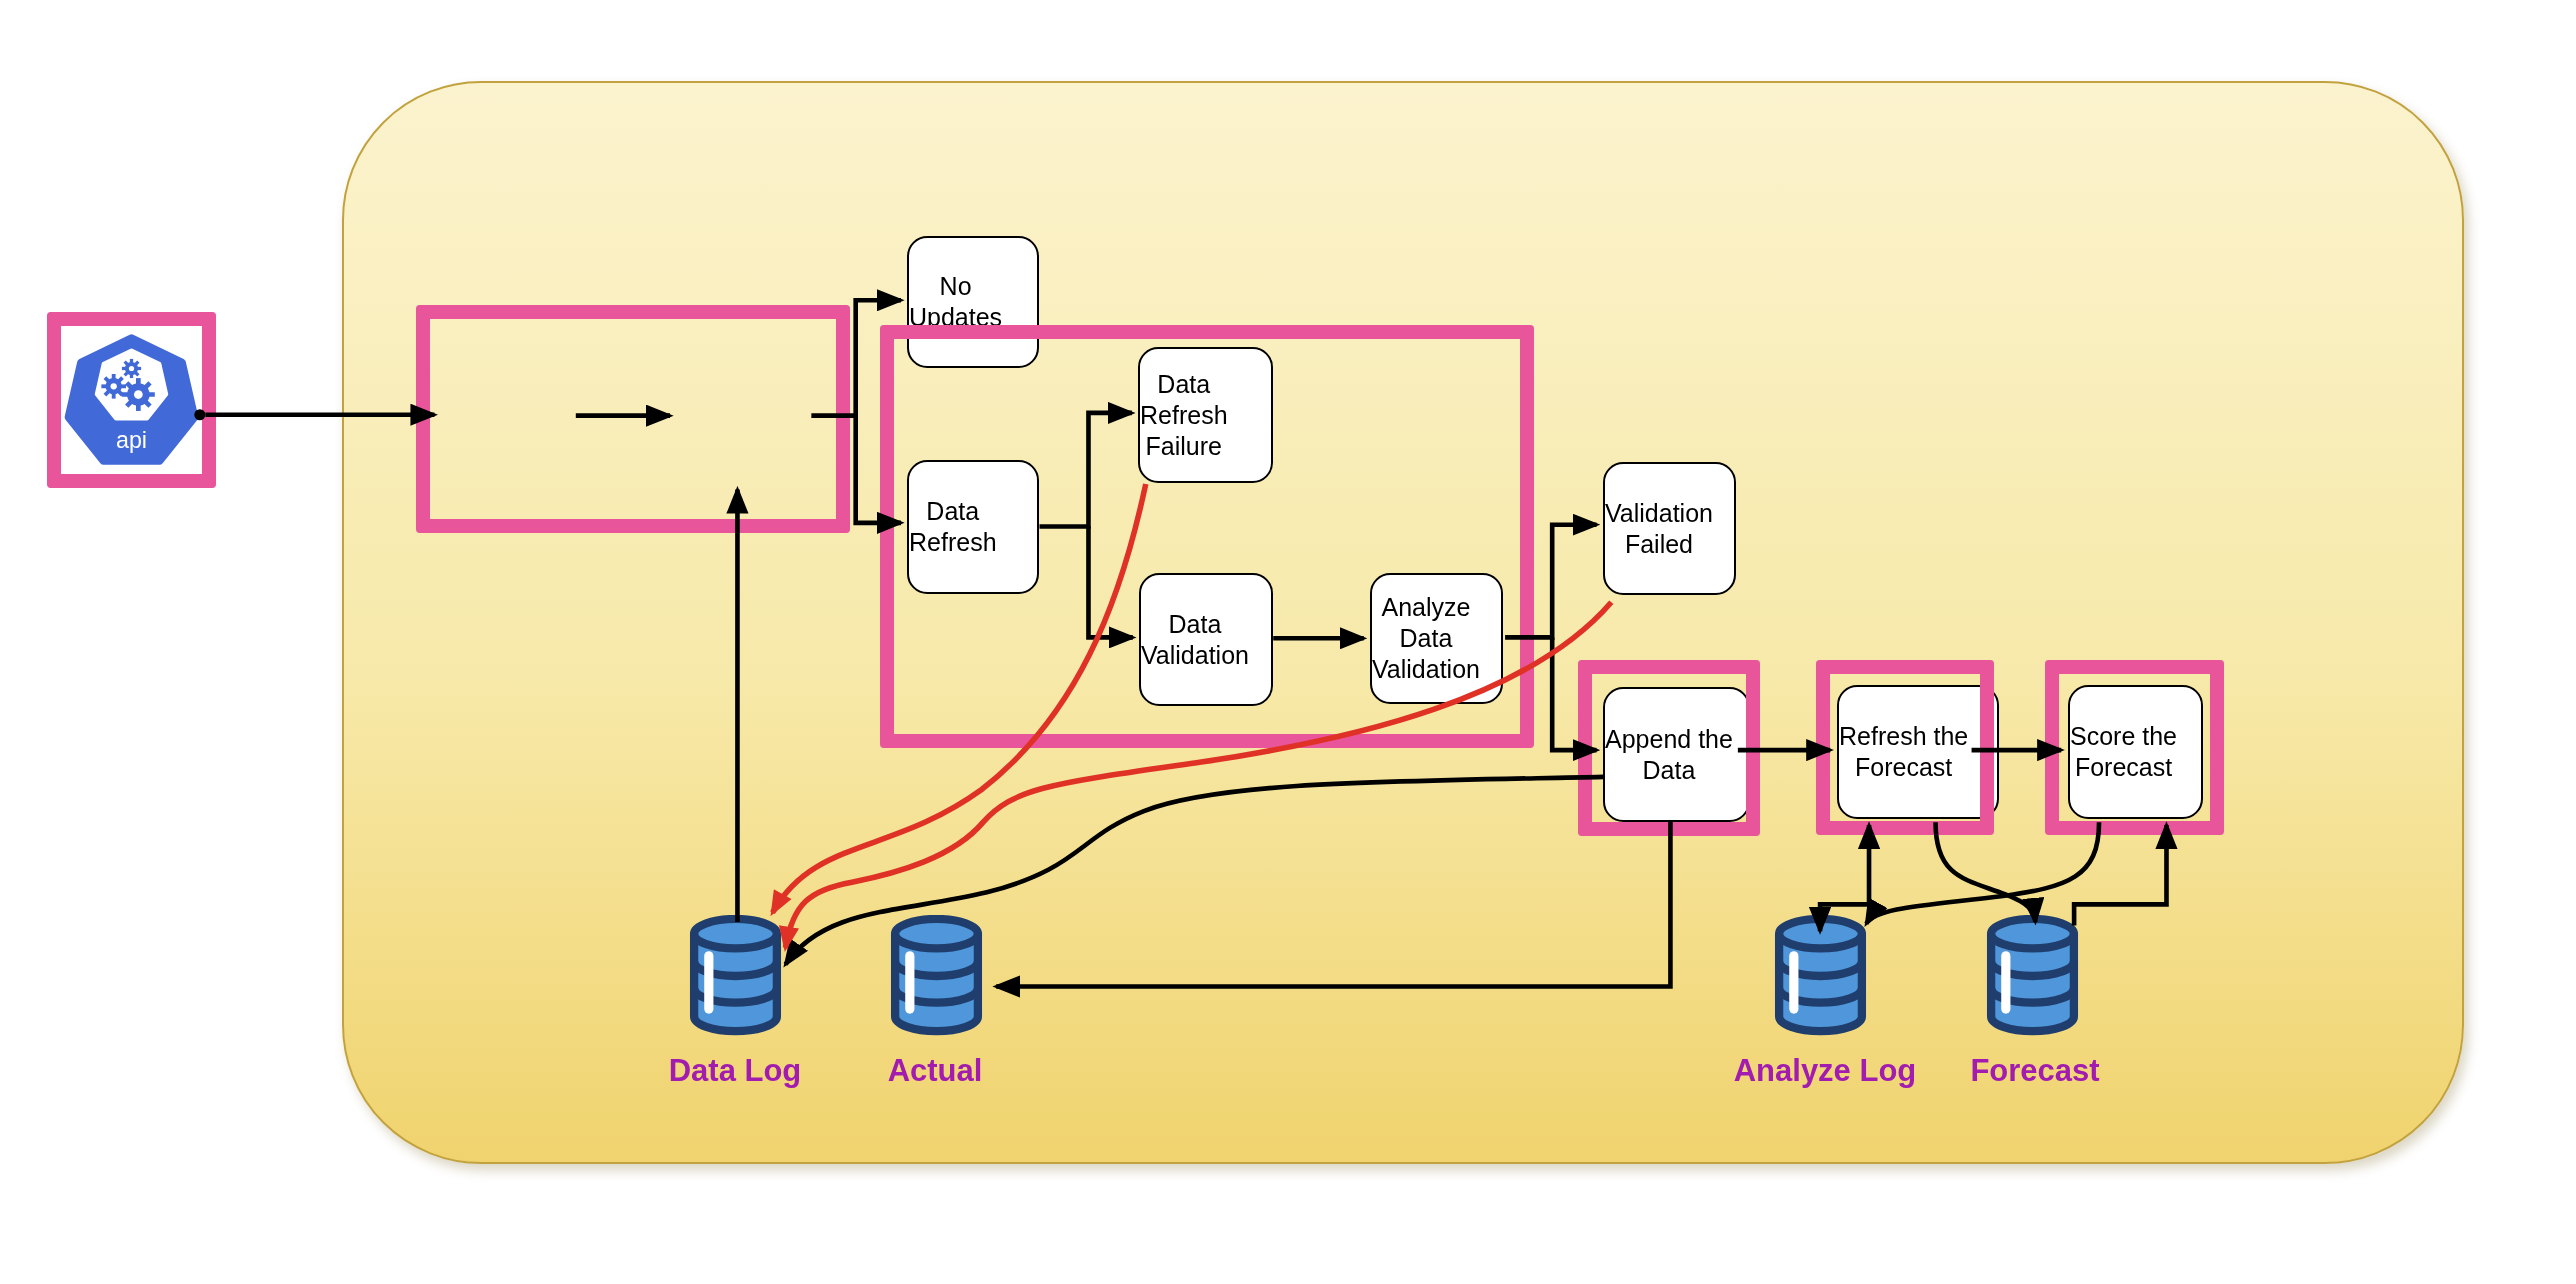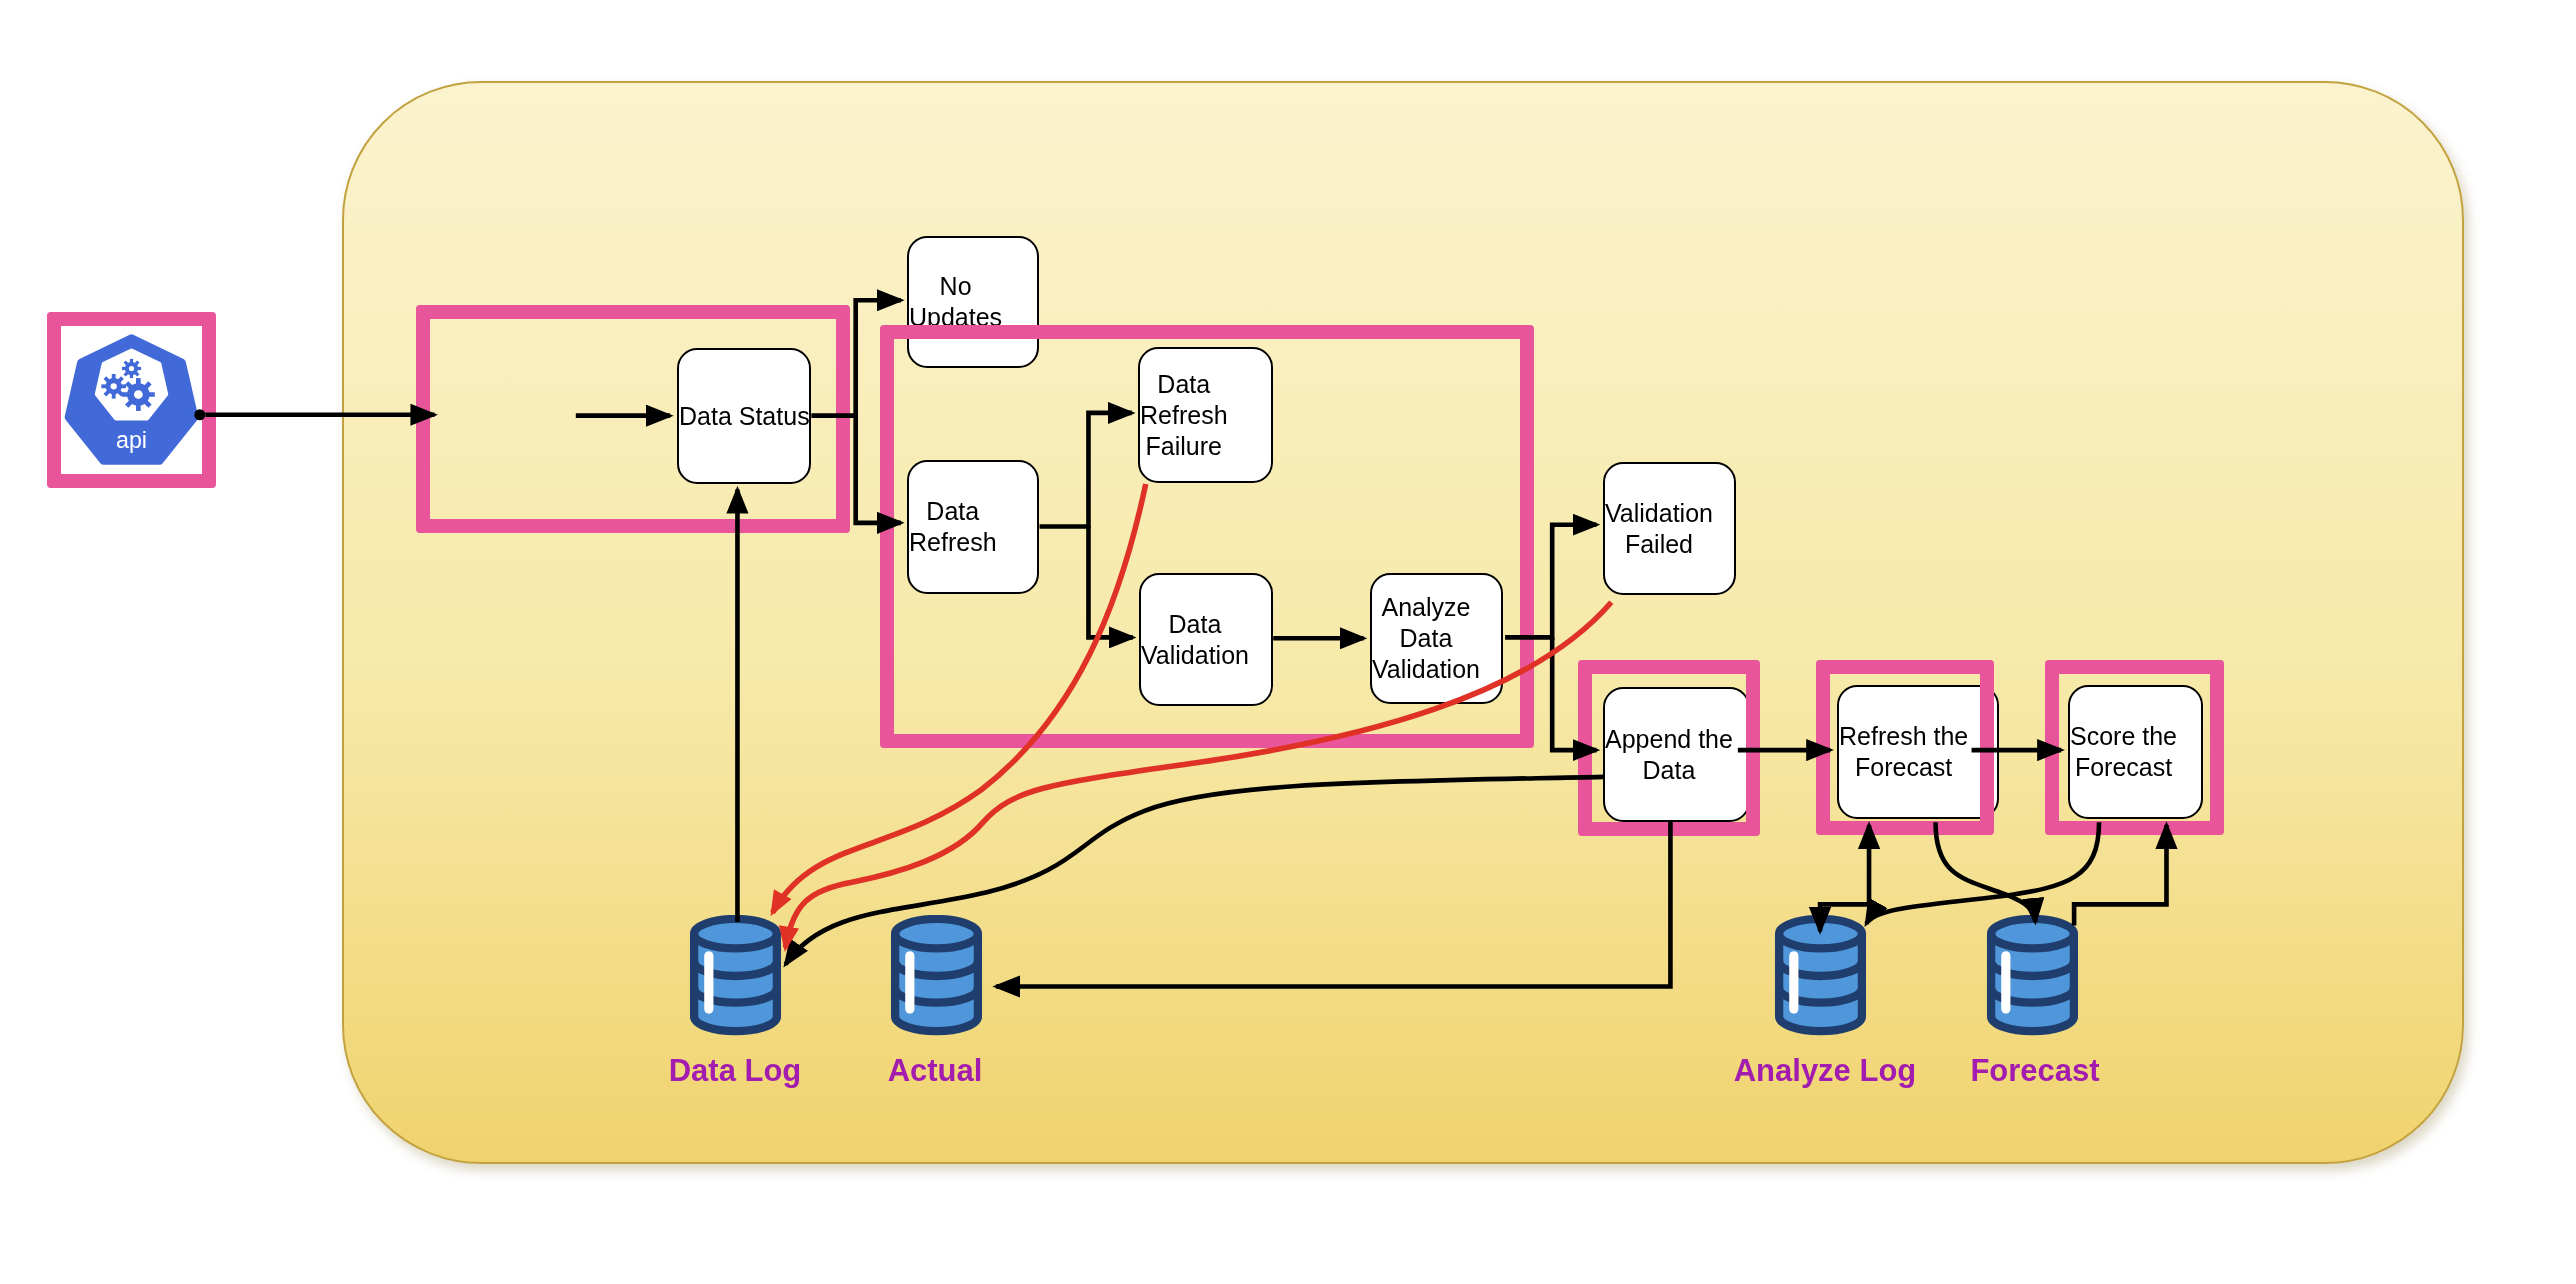--- a/index.html
+++ b/index.html
@@ -63,23 +63,20 @@
     <svg width="103" height="122" viewBox="0 0 112 132">
       <path d="M11,20 L11,110 A45,16 0 0 0 101,110 L101,20" fill="#4F97DA" stroke="#1F3E6E" stroke-width="9" stroke-linejoin="round"></path>
       <path d="M11,50 A45,16 0 0 0 101,50" fill="none" stroke="#1F3E6E" stroke-width="9"></path>
       <path d="M11,79 A45,16 0 0 0 101,79" fill="none" stroke="#1F3E6E" stroke-width="9"></path>
       <ellipse cx="56" cy="20" rx="45" ry="16" fill="#4F97DA" stroke="#1F3E6E" stroke-width="9"></ellipse>
       <line x1="27" y1="44" x2="27" y2="102" stroke="#ffffff" stroke-width="10" stroke-linecap="round"></line>
     </svg>
   </div>
   <div class="dblabel" style="left:2035px;top:1053px;">Forecast</div>
 
-  <div class="node" style="left:677px;top:348px;width:134px;height:136px">
-    <span class="nl">Data Status</span>
-    </div>
   <div class="node" style="left:907px;top:236px;width:132px;height:132px">
     <span class="nl">No
 Updates</span>
     </div>
   <div class="node" style="left:907px;top:460px;width:132px;height:134px">
     <span class="nl">Data
 Refresh</span>
     </div>
   <div class="node" style="left:1138px;top:347px;width:135px;height:136px">
     <span class="nl">Data

